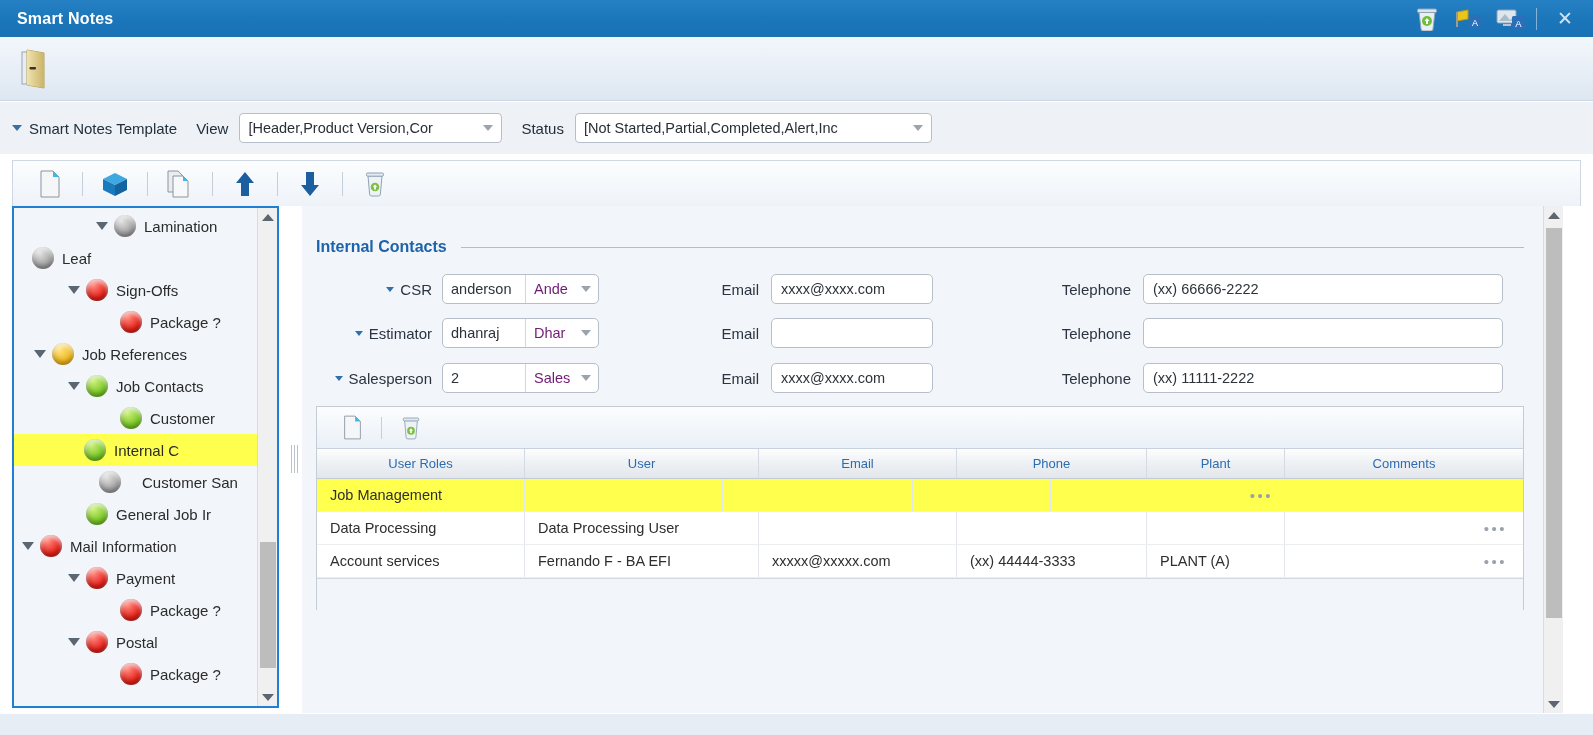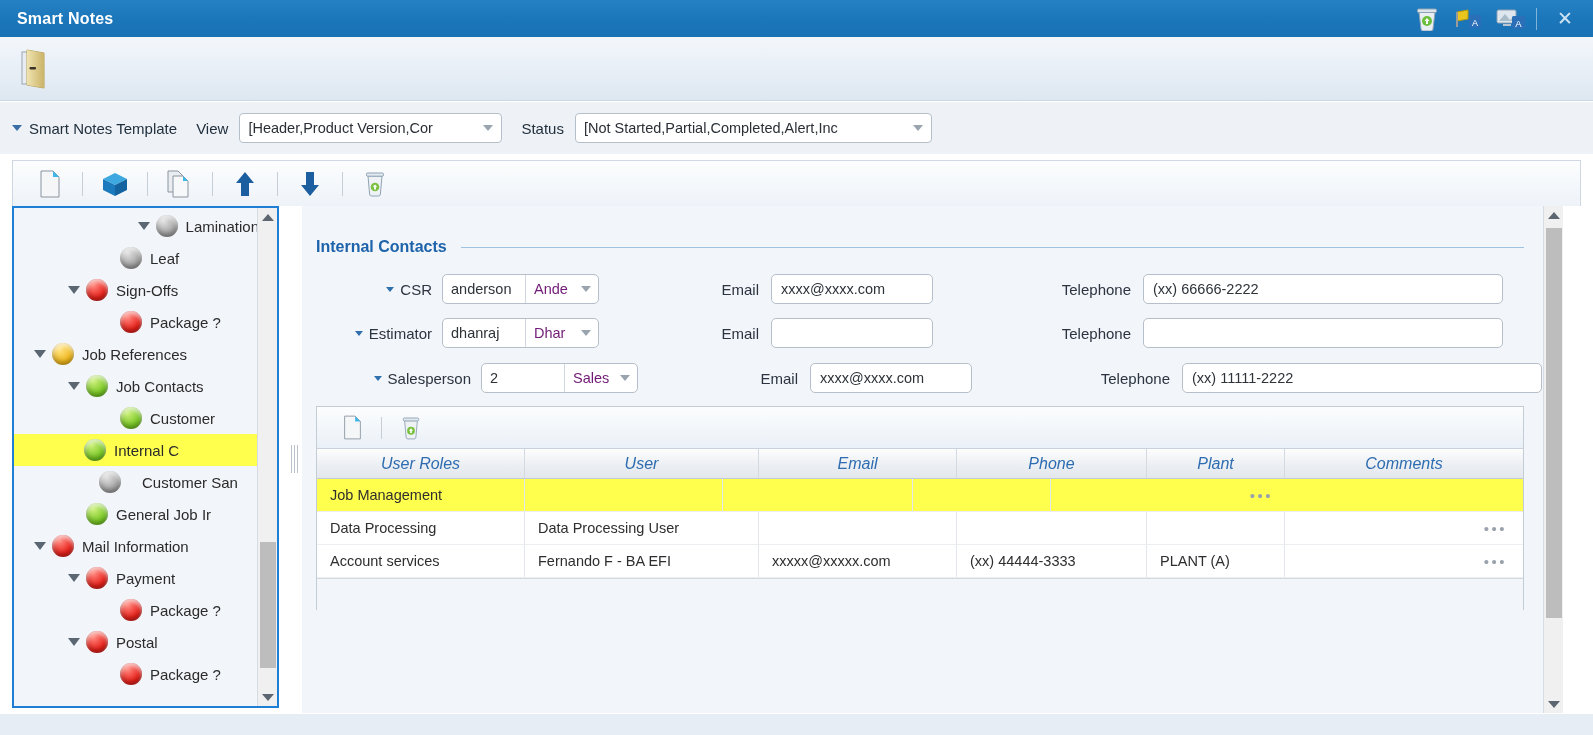--- a/index.html
+++ b/index.html
@@ -181,22 +181,22 @@
     height: 42px; background: linear-gradient(180deg,#fcfdfe 0%,#eaf0f7 100%);
     border-bottom:1px solid #c9d2dc; display:flex; align-items:center; padding-left: 16px;
   }
   .gtb-sep { width:1px;height:22px;background:#c6ced8; margin:0 10px; }
   .ghead {
     display:flex; height: 30px;
     background: linear-gradient(180deg,#fdfdfd 0%,#eceff3 55%,#e3e7ec 100%);
     border-bottom:1px solid #c2cad4;
   }
   .gh {
-    font-size: 16px; color:#2d6cb0; display:flex; align-items:center; justify-content:center;
-    border-right:1px solid #d3dae2; white-space:nowrap;font-style:italic;
+    font-size: 13px; color:#2d6cb0; display:flex; align-items:center; justify-content:center;
+    border-right:1px solid #d3dae2; white-space:nowrap;
   }
   .grow { display:flex; height: 33px; border-bottom:1px solid #eceef1; }
   .grow.hl { background:#ffff4d; }
   .gc {
     font-size: 14.5px; color:#2e2e2e; display:flex; align-items:center;
     padding-left: 13px; border-right:1px solid #e3e7ec; white-space:nowrap; overflow:hidden;
   }
   .gc.last { border-right:none; justify-content:flex-end; padding-right: 16px; }
   .dots { letter-spacing: 2.5px; color:#9aa3ad; font-size: 15px; }
   .gridfoot { height: 34px; background:#f2f5f9; border-top:1px solid #d2d9e1; }
@@ -330,26 +330,26 @@
         <circle cx="11" cy="16" r="4.3" fill="#7cc242"></circle>
         <path d="M8.8 16 l2.2 -2.6 l2.2 2.6 l-1.3 0 l0 2.6 l-1.8 0 l0 -2.6 z" fill="#fff"></path>
       </svg>
     </div>
   </div>
 
   <div class="main">
 
     <div class="treepanel">
       <div class="tree" id="tree-list">
-          <div class="tnode" style="padding-left: 48px; justify-content: flex-end;">
+          <div class="tnode" style="padding-left: 82px;">
             <span class="tw"></span>
             <span class="bullet b-gray"></span>
             <span>Lamination</span>
           </div>
-          <div class="tnode" style="padding-left: 88px;">
+          <div class="tnode" style="">
             <span class="tw blank"></span>
             <span class="bullet b-gray"></span>
             <span>Leaf</span>
           </div>
           <div class="tnode" style="padding-left: 54px;">
             <span class="tw"></span>
             <span class="bullet b-red"></span>
             <span>Sign-Offs</span>
           </div>
           <div class="tnode" style="padding-left: 88px;">
@@ -380,21 +380,21 @@
           <div class="tnode" style="padding-left: 54px; gap: 13px;">
             <span class="tw blank"></span>
             <span class="bullet b-gray"></span>
             <span>Customer San</span>
           </div>
           <div class="tnode" style="padding-left: 54px;">
             <span class="tw blank"></span>
             <span class="bullet b-green"></span>
             <span>General Job Ir</span>
           </div>
-          <div class="tnode" style="padding-left: 20px;">
+          <div class="tnode" style="padding-left: 8px;">
             <span class="tw"></span>
             <span class="bullet b-red"></span>
             <span>Mail Information</span>
           </div>
           <div class="tnode" style="padding-left: 54px;">
             <span class="tw"></span>
             <span class="bullet b-red"></span>
             <span>Payment</span>
           </div>
           <div class="tnode" style="padding-left: 88px;">
@@ -465,21 +465,21 @@
                 <span class="v1">dhanraj</span>
                 <span class="div"></span>
                 <span class="v2">Dhar</span>
                 <span class="arw"></span>
               </div>
               <div class="flbl" style="width: 160px;">Email</div>
               <div class="txtfield" style="width: 162px; margin-left: 12px;"></div>
               <div class="flbl" style="width: 198px;">Telephone</div>
               <div class="txtfield" style="width: 360px; margin-left: 12px;"></div>
             </div>
-            <div class="frow" style="top: 157px; justify-content: flex-end;">
+            <div class="frow" style="top: 157px;">
               <div class="flbl" style="width: 130px; margin-left: 0px;">
                 <span class="lcaret"></span>
                 <span>Salesperson</span>
               </div>
               <div class="dualfield" style="margin-left: 10px;">
                 <span class="v1">2</span>
                 <span class="div"></span>
                 <span class="v2">Sales</span>
                 <span class="arw"></span>
               </div>

